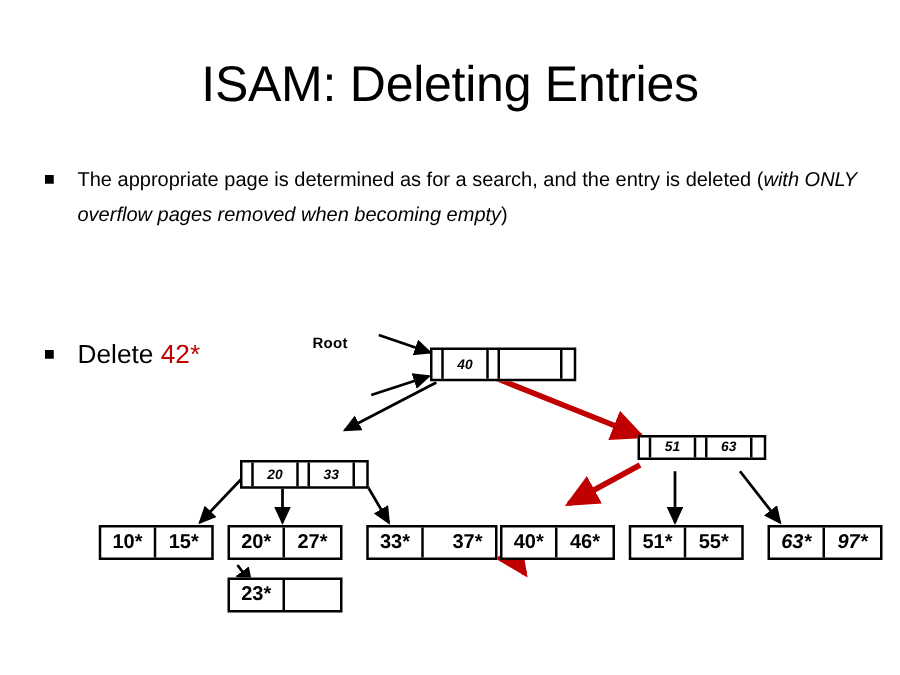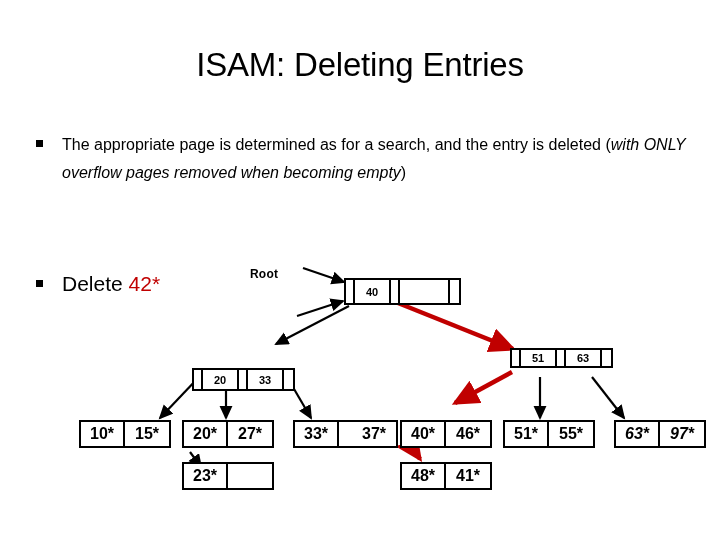--- a/index.html
+++ b/index.html
@@ -11,21 +11,21 @@
     overflow:hidden;
     position:relative;
   }
   #slide{position:relative;width:720px;height:540px;}
 
   
   .title{
     position:absolute;
     left:0;top:46px;width:720px;
     text-align:center;
-    font-size:33px;
+    font-size:40px;
     font-weight:400;
     letter-spacing:-0.2px;
     color:#000;
   }
 
   
   .bullet-block{
     position:absolute;
     left:30px;top:131px;width:680px;
   }
@@ -74,20 +74,21 @@
   }
   .cell{
     box-sizing:border-box;
     display:flex;
     align-items:center;
     justify-content:center;
     font-size:11px;
     font-weight:bold;
     color:#000;
     border-right:2px solid #000;
+    font-style:italic;
   }
   .cell:last-child{border-right:none;}
   .cell.ptr{width:9px;}
   .cell.key{width:36px;}
   .cell.wide{width:50px;}
 
   .leaf{
     position:absolute;
     box-sizing:border-box;
     border:2px solid #000;
@@ -216,18 +217,14 @@
   <div class="leaf" style="left:614px;top:420px;font-style:italic;">
     <div class="lcell">63*</div>
     <div class="lcell">97*</div>
   </div>
 
   <div class="leaf" style="left:182px;top:462px;">
     <div class="lcell">23*</div>
     <div class="lcell"></div>
   </div>
 
-  <div class="leaf" style="left:400px;top:462px;">
-    <div class="lcell">48*</div>
-    <div class="lcell">41*</div>
-  </div>
 
 </div>
 
 </body></html>

